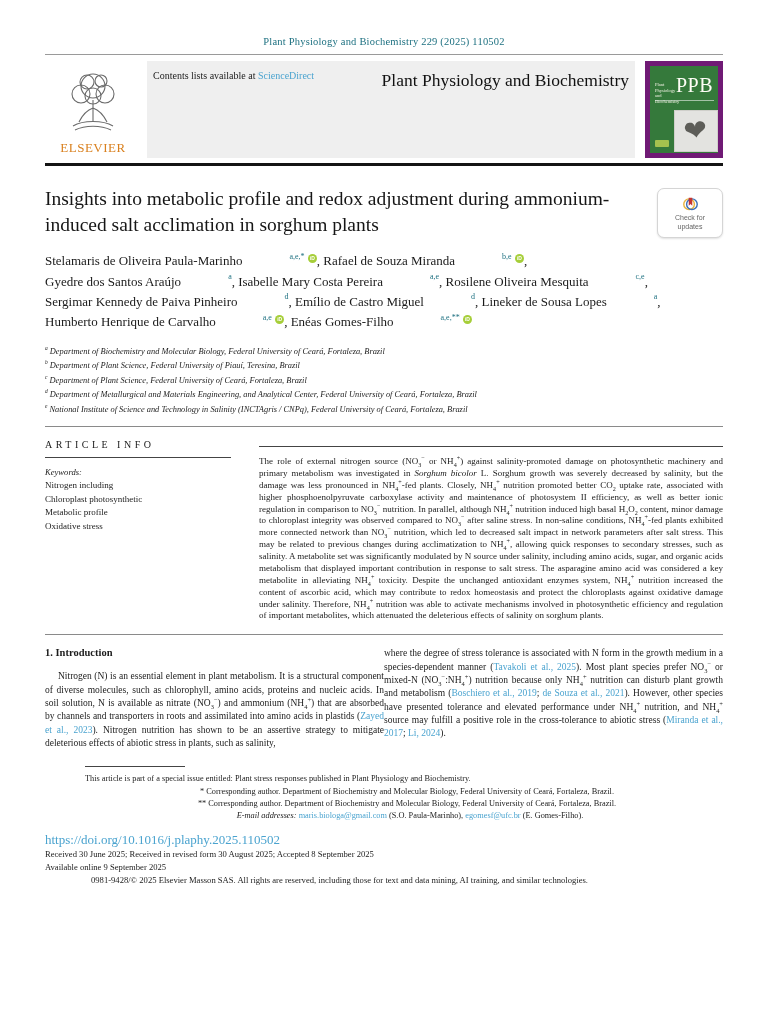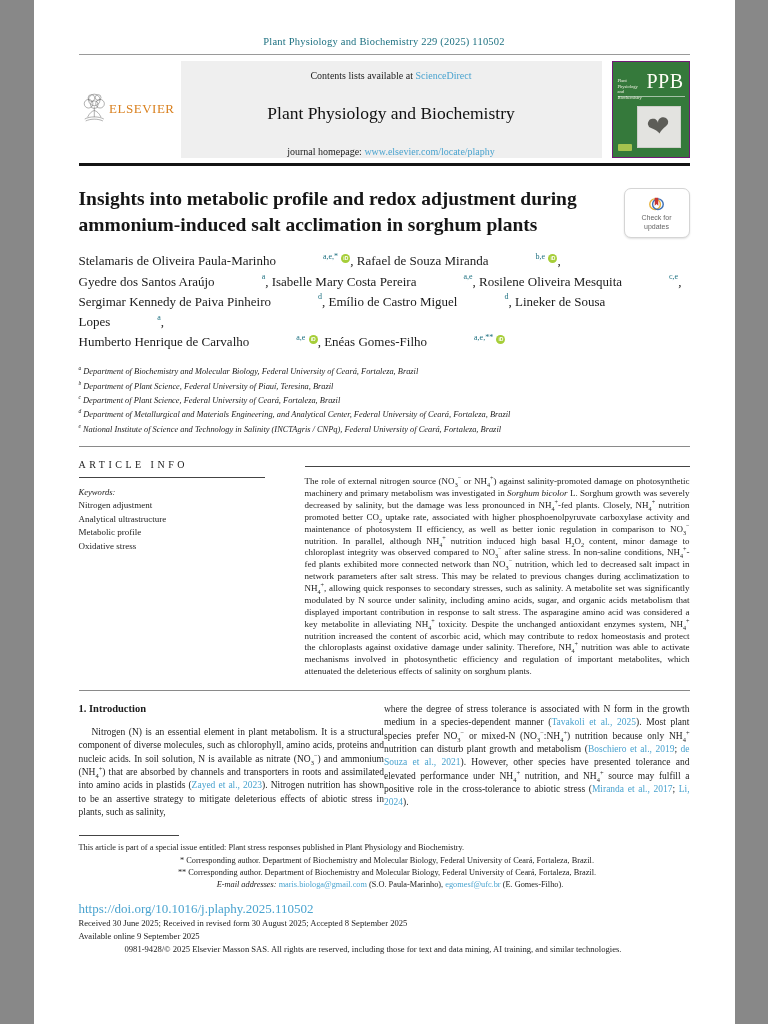--- a/index.html
+++ b/index.html
@@ -1,80 +1,80 @@
 <!DOCTYPE html>
 <html><head>
 <meta charset="utf-8">
 <style>
   * { margin:0; padding:0; box-sizing:border-box; }
   html,body { background:#888; }
   .page {
-    width:701px; height:1024px; margin:0 auto; background:#ffffff;
+    width:768px; height:1024px; margin:0 auto; background:#ffffff;
     font-family:"Liberation Serif", serif; color:#1c1c1c;
     padding:36px 45px 0 45px; position:relative; overflow:hidden;
   }
   .journal-ref { text-align:center; font-size:10.5px; color:#1d7080; letter-spacing:.2px; }
   .rule-thin { border:0; border-top:1px solid #9a9a9a; margin-top:7px; }
   .rule-mid  { border:0; border-top:1px solid #8a8a8a; }
   .rule-black{ border:0; border-top:3px solid #141414; }
 
   
   .header { display:flex; margin-top:6px; height:97px; }
-  .logo-col { width:96px; display:flex; flex-direction:row; align-items:center; justify-content:center; padding-bottom:2px; }
+  .logo-col { width:96px; display:flex; flex-direction:column; align-items:center; justify-content:flex-end; padding-bottom:2px; }
   .elsevier-word { font-size:13px; color:#d9801f; letter-spacing:.5px; font-family:"Liberation Serif",serif; }
-  .band { flex:1; background:#efefef; margin-left:6px; display:flex; flex-direction:column; justify-content:space-between; text-align:center; padding:9px 6px 1px; }
+  .band { flex:1; background:#efefef; margin-left:6px; display:flex; flex-direction:row; justify-content:space-between; text-align:center; padding:9px 6px 28px; }
   .contents-line { font-size:10px; color:#222; }
   .link { color:#4aa3cf; }
   .band-title { font-size:17.5px; color:#111; }
   .homepage-line { font-size:10px; color:#222; }
-  .cover { width:78px; height:97px; background:#35793b; margin-left:10px; position:relative; border:1px solid #701a75; }
+  .cover { width:78px; height:97px; background:#35793b; margin-left:10px; position:relative; border:5px solid #701a75; }
   .cover-small-title { position:absolute; top:16px; left:5px; width:26px; font-size:4.5px; line-height:1.25; color:#f2f2e4; }
   .cover-abbrev { position:absolute; top:8px; right:5px; font-size:20px; color:#fdfdf5; font-family:"Liberation Serif",serif; letter-spacing:.5px; }
   .cover-tagline { position:absolute; top:34px; left:5px; right:4px; border-top:.5px solid rgba(255,255,255,.55); }
   .cover-img { position:absolute; left:24px; top:44px; width:44px; height:42px; background:#e3e3e0; border:1px solid #cfcfca; display:flex; align-items:center; justify-content:center; }
   .cover-heart { font-size:28px; color:#5d5d58; transform:rotate(-8deg); line-height:1; }
   .cover-chip { position:absolute; left:5px; bottom:6px; width:14px; height:7px; background:#b9cf52; border-radius:1px; opacity:.85; }
 
   
   .title-row { margin-top:20px; position:relative; padding-right:90px; }
-  .article-title { font-size:19.5px; line-height:1.32; font-weight:bold; color:#161616; max-width:600px; }
+  .article-title { font-size:19.5px; line-height:1.32; font-weight:normal; color:#161616; max-width:600px; }
   .check-badge { position:absolute; right:0; top:2px; width:66px; height:50px; background:#fff; border:1px solid #d5d5d5; border-radius:7px;
                  box-shadow:0 1px 2px rgba(0,0,0,.12); display:flex; flex-direction:column; align-items:center; justify-content:center; gap:2px; cursor:pointer; }
   .check-badge-text { font-family:"Liberation Sans", sans-serif; font-size:7px; color:#666; text-align:center; width:40px; line-height:1.2; }
 
   
   .authors { margin-top:14px; font-size:13px; line-height:1.55; color:#1a1a1a; max-width:660px; }
   .asup { font-size:8px; color:#1d7080; position:relative; top:-1px; margin-left:1px;padding-left:46px; }
   .orcid { display:inline-block; width:9px; height:9px; background:#a6ce39; color:#fff; border-radius:50%;
            font-family:"Liberation Sans",sans-serif; font-size:5px; font-weight:bold; text-align:center; line-height:9px; vertical-align:super; cursor:pointer; }
 
   
   .affiliations { margin-top:12px; font-size:8.4px; font-style:italic; line-height:1.5; color:#222; }
   .affiliations sup { font-size:65%; }
 
   
-  .info-grid { display:flex; gap:40px; padding:12px 0 12px; }
+  .info-grid { display:flex; gap:28px; padding:12px 0 12px; }
   .info-col { width:186px; flex:none; }
   .abstract-col { flex:1; }
   .sec-heading { font-size:10px; letter-spacing:3.5px; color:#1b1b1b; font-family:"Liberation Serif",serif; }
   .heading-rule { border:0; border-top:1px solid #444; margin:7px 0 9px; }
   .kw-label { font-size:8.6px; font-style:italic; margin-bottom:2px; }
   .kw-list { font-size:9px; line-height:1.5; }
   .abstract-text { font-size:9px; line-height:1.32; text-align:justify; color:#1b1b1b; }
   .abstract-text sub, .abstract-text sup, .intro-text sub, .intro-text sup, .chem sub, .chem sup { font-size:68%; line-height:0; }
 
   
   .intro { display:flex; margin-top:12px; }
   .intro-col { flex:1; }
   .intro-h { font-size:10.5px; font-weight:bold; margin-bottom:12px; }
   .intro-text { font-size:9.5px; line-height:1.4; text-align:justify; color:#1b1b1b; }
   .indent { text-indent:13px; }
 
   
-  .footnotes { margin-top:16px; }
+  .footnotes { margin-top:16px;margin-left:40px; }
   .foot-sep { border:0; border-top:1px solid #444; width:100px; margin-bottom:6px; }
   .foot-line { font-size:8.3px; line-height:1.5; color:#222; }
   .foot-line.pad { padding-left:6px;text-align:center; }
   .doi-line { margin-top:9px; font-size:13px; }
   .pub-line { font-size:8.6px; line-height:1.5; color:#222; }
   .copyright { font-size:8.6px; margin-top:1px; color:#222;padding-left:46px; }
 </style>
 </head>
 <body>
 
@@ -95,21 +95,20 @@
             <circle cx="32" cy="26" r="8"></circle>
           <path d="M32 30 L32 52 M32 38 C26 40 22 44 18 52 M32 38 C38 40 42 44 46 52"></path>
           <path d="M12 56 C22 50 42 50 52 56 M14 60 C24 55 40 55 50 60"></path>
         </g>
       </svg>
       <div class="elsevier-word">ELSEVIER</div>
     </div>
     <div class="band">
       <div class="contents-line"><span>Contents lists available at </span><span class="link">ScienceDirect</span></div>
       <div class="band-title">Plant Physiology and Biochemistry</div>
-      <div class="homepage-line"><span>journal homepage: </span><span class="link">www.elsevier.com/locate/plaphy</span></div>
     </div>
     <div class="cover">
       <div class="cover-small-title">Plant Physiology and Biochemistry</div>
       <div class="cover-abbrev">PPB</div>
       <div class="cover-tagline"></div>
       <div class="cover-img">
           <span class="cover-heart">❤</span>
         </div>
       <div class="cover-chip"></div>
     </div>
@@ -140,22 +139,22 @@
     </div>
 
   <hr class="rule-mid" style="margin-top:10px;">
 
   <div class="info-grid">
     <div class="info-col">
       <div class="sec-heading">ARTICLE INFO</div>
       <hr class="heading-rule">
       <div class="kw-label">Keywords:</div>
       <div class="kw-list">
-          <div>Nitrogen adjustment</div>
-          <div>Analytical ultrastructure</div>
+          <div>Nitrogen including</div>
+          <div>Chloroplast photosynthetic</div>
           <div>Metabolic profile</div>
           <div>Oxidative stress</div>
         </div>
     </div>
     <div class="abstract-col">
       <hr class="heading-rule">
       <p class="abstract-text">The role of external nitrogen source (NO<sub>3</sub><sup>−</sup> or NH<sub>4</sub><sup>+</sup>) against salinity-promoted damage on photosynthetic machinery and primary metabolism was investigated in <i>Sorghum bicolor</i> L. Sorghum growth was severely decreased by salinity, but the damage was less pronounced in NH<sub>4</sub><sup>+</sup>-fed plants. Closely, NH<sub>4</sub><sup>+</sup> nutrition promoted better CO<sub>2</sub> uptake rate, associated with higher phosphoenolpyruvate carboxylase activity and maintenance of photosystem II efficiency, as well as better ionic regulation in comparison to NO<sub>3</sub><sup>−</sup> nutrition. In parallel, although NH<sub>4</sub><sup>+</sup> nutrition induced high basal H<sub>2</sub>O<sub>2</sub> content, minor damage to chloroplast integrity was observed compared to NO<sub>3</sub><sup>−</sup> after saline stress. In non-saline conditions, NH<sub>4</sub><sup>+</sup>-fed plants exhibited more connected network than NO<sub>3</sub><sup>−</sup> nutrition, which led to decreased salt impact in network parameters after salt stress. This may be related to previous changes during acclimatization to NH<sub>4</sub><sup>+</sup>, allowing quick responses to secondary stresses, such as salinity. A metabolite set was significantly modulated by N source under salinity, including amino acids, sugar, and organic acids metabolism that displayed important contribution in response to salt stress. The asparagine amino acid was considered a key metabolite in alleviating NH<sub>4</sub><sup>+</sup> toxicity. Despite the unchanged antioxidant enzymes system, NH<sub>4</sub><sup>+</sup> nutrition increased the content of ascorbic acid, which may contribute to redox homeostasis and protect the chloroplasts against oxidative damage under salinity. Therefore, NH<sub>4</sub><sup>+</sup> nutrition was able to activate mechanisms involved in photosynthetic efficiency and regulation of important metabolites, which attenuated the deleterious effects of salinity on sorghum plants.</p>
     </div>
   </div>
 

